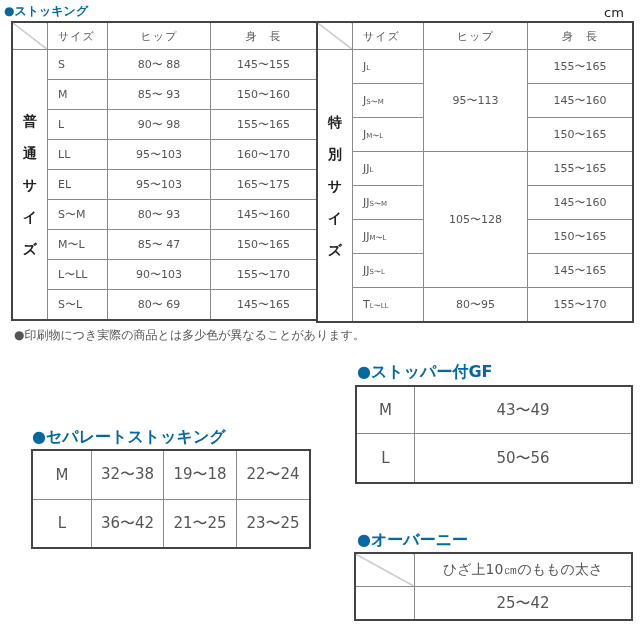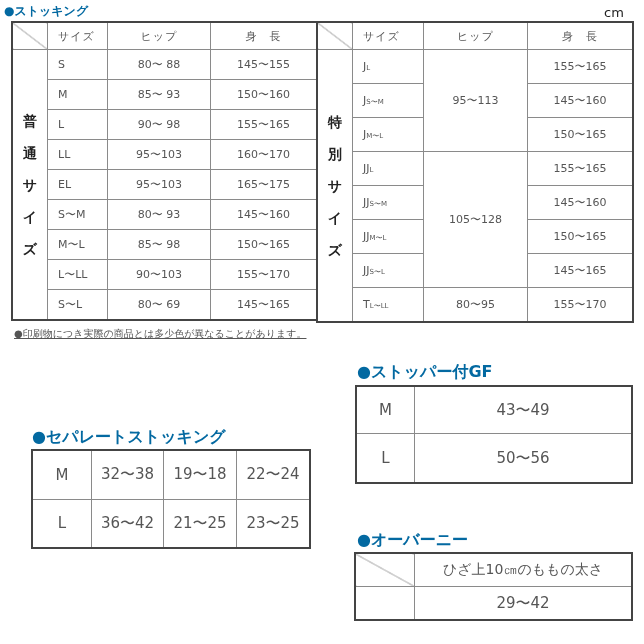--- a/index.html
+++ b/index.html
@@ -1,21 +1,21 @@
 <!DOCTYPE html>
 <html><head>
 <meta charset="utf-8">
 <style>
   html, body { margin:0; padding:0; background:#ffffff; }
   body { width:644px; height:644px; position:relative; overflow:hidden;
          font-family:"DejaVu Sans", "Liberation Sans", sans-serif; color:#555; }
   .section-title { position:absolute; font-weight:bold; color:#0369a1; white-space:nowrap; }
   .t1 { font-size:12px; left:4px; top:3px; }
   .unit { position:absolute; left:604px; top:5px; font-size:13px; color:#222; }
-  .note { position:absolute; left:14px; top:327px; font-size:10px; color:#555; white-space:nowrap;text-decoration:underline; }
+  .note { position:absolute; left:14px; top:327px; font-size:12px; color:#555; white-space:nowrap; }
   .big-title { font-size:16px; }
   table { border-collapse:collapse; position:absolute; table-layout:fixed; }
   td { border:1px solid #8a8a8a; padding:0; text-align:center; font-size:11px; color:#555; white-space:nowrap; overflow:hidden; }
   .outer { outline:2px solid #444; outline-offset:-1px; }
   .diag-r { background:
       linear-gradient(to bottom left, transparent calc(50% - 0.6px), #777 50%, transparent calc(50% + 0.6px)); }
   .side-label { font-weight:bold; color:#222; font-size:14px; line-height:32px; }
   .left-size { text-align:left; padding-left:10px; }
   .sub { font-size:7px; letter-spacing:0; }
   .small td { font-size:15px; }
@@ -74,21 +74,21 @@
         <td>95〜103</td>
         <td>165〜175</td>
       </tr>
   <tr style="height:30px">
         <td class="left-size">S〜M</td>
         <td>80〜 93</td>
         <td>145〜160</td>
       </tr>
   <tr style="height:30px">
         <td class="left-size">M〜L</td>
-        <td>85〜 98</td>
+        <td>85〜 47</td>
         <td>150〜165</td>
       </tr>
   <tr style="height:30px">
         <td class="left-size">L〜LL</td>
         <td>90〜103</td>
         <td>155〜170</td>
       </tr>
   <tr style="height:30px">
         <td class="left-size">S〜L</td>
         <td>80〜 69</td>
@@ -206,16 +206,16 @@
       <col style="width:59px">
       <col style="width:217px">
     </colgroup>
   <tbody>
       <tr style="height:33px">
     <td class="diag-r"></td>
     <td class="hdr">ひざ上10㎝のももの太さ</td>
   </tr>
   <tr style="height:33px">
     <td></td>
-    <td>29〜42</td>
+    <td>25〜42</td>
   </tr>
 </tbody>
   </table>
 
 </body></html>

